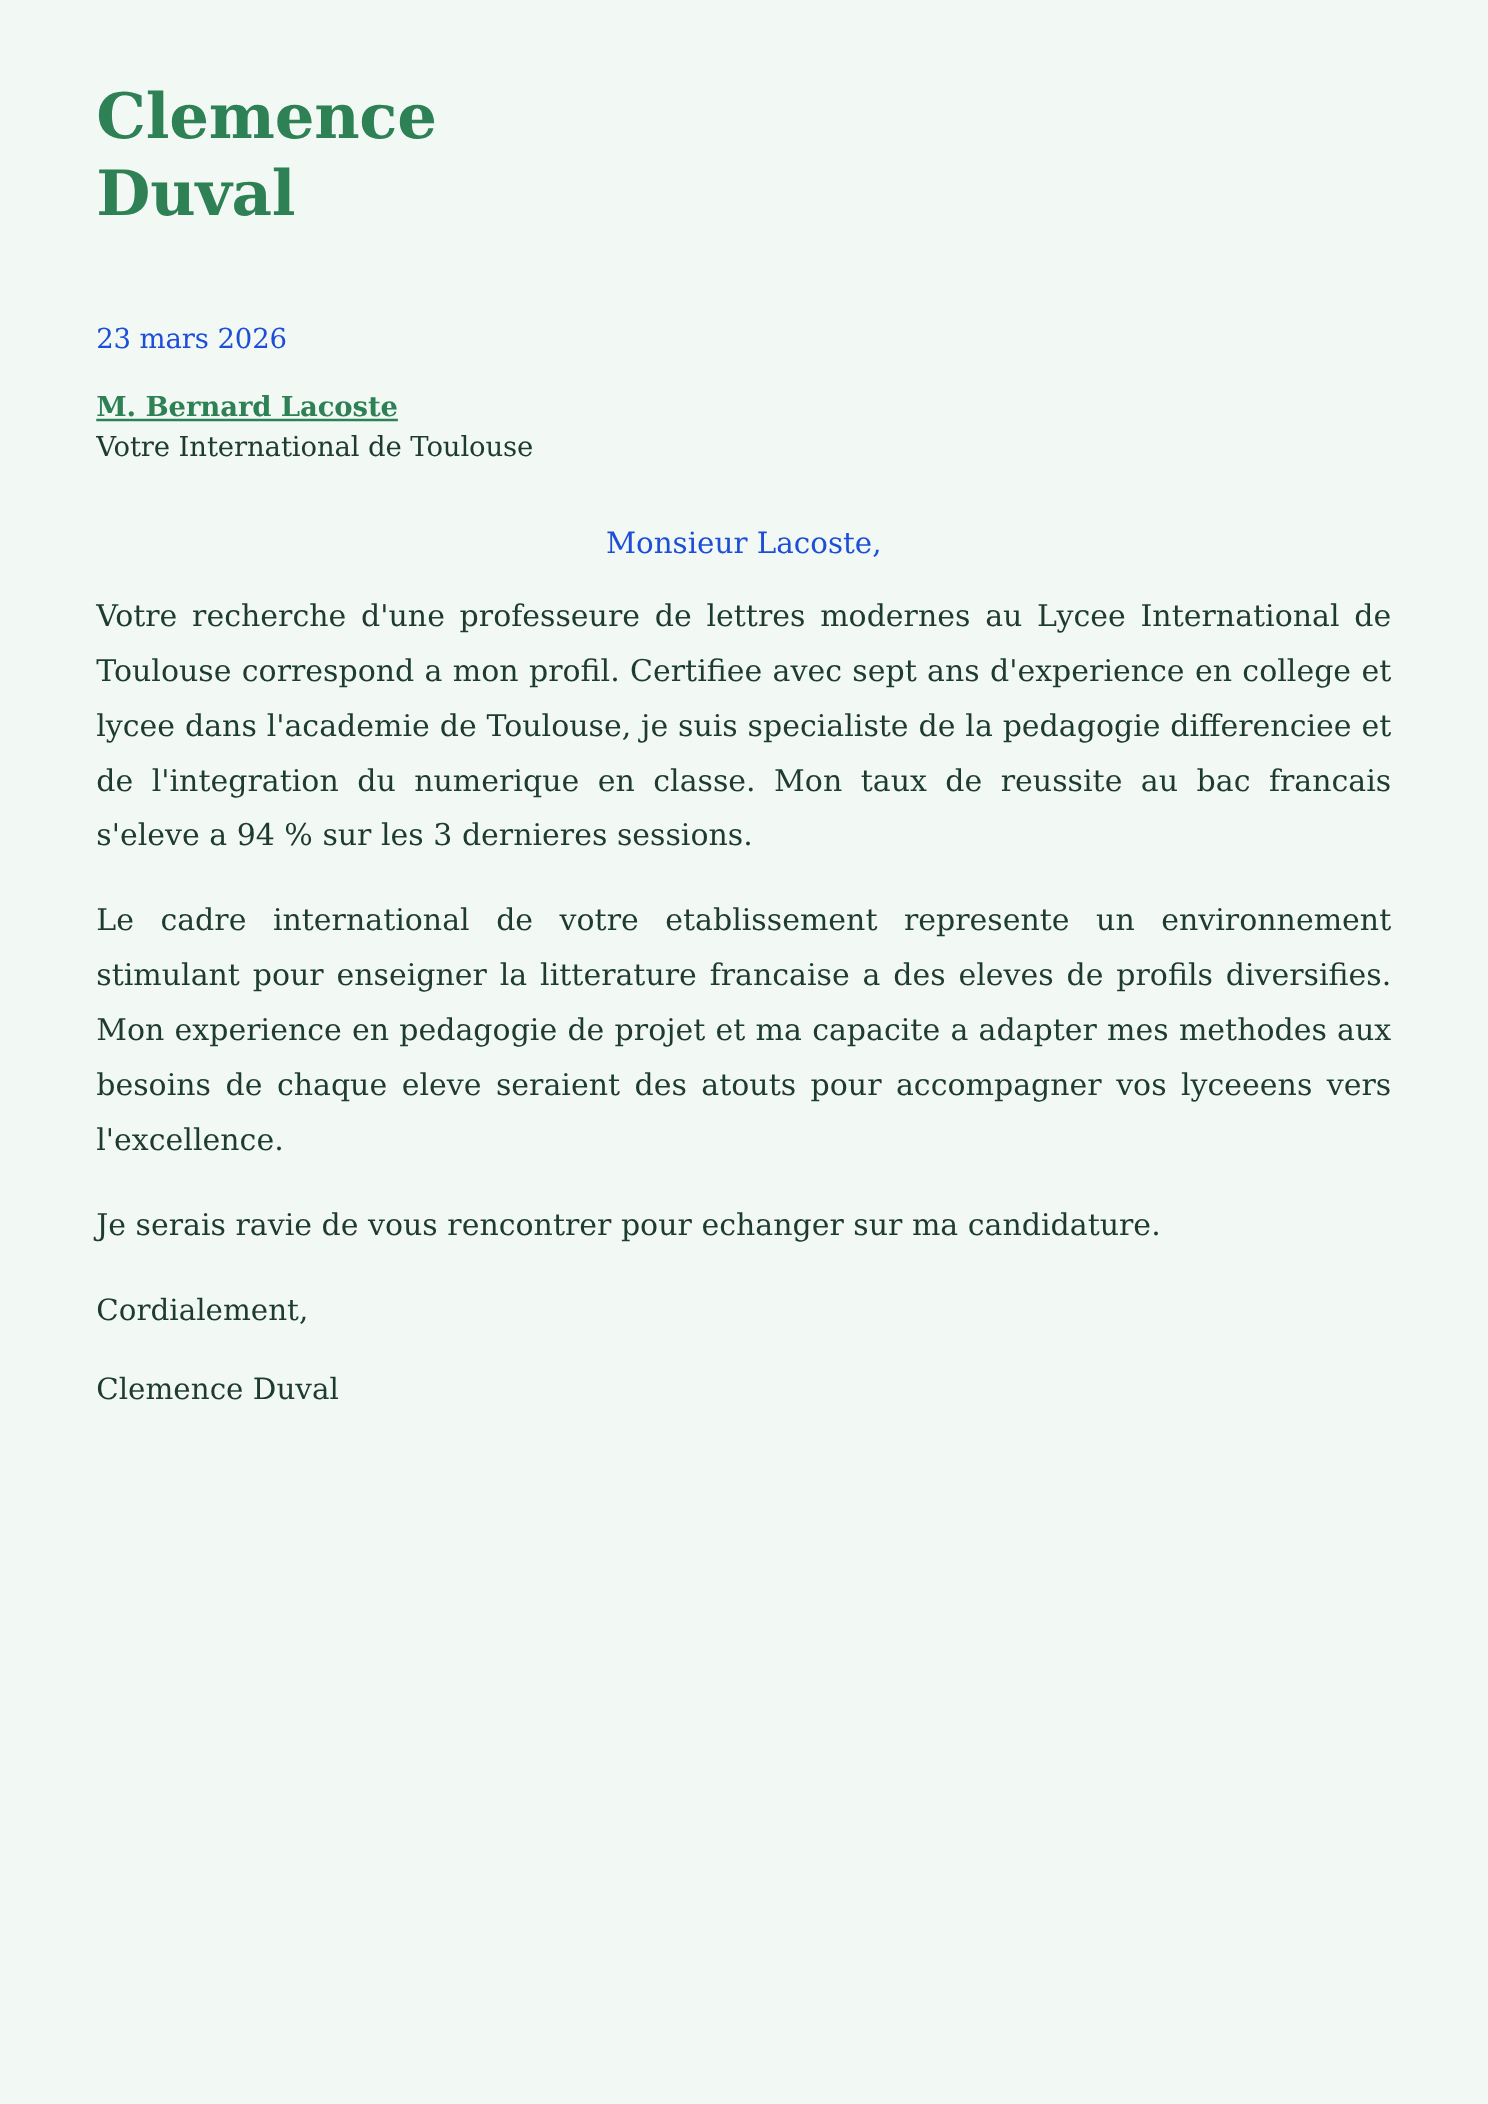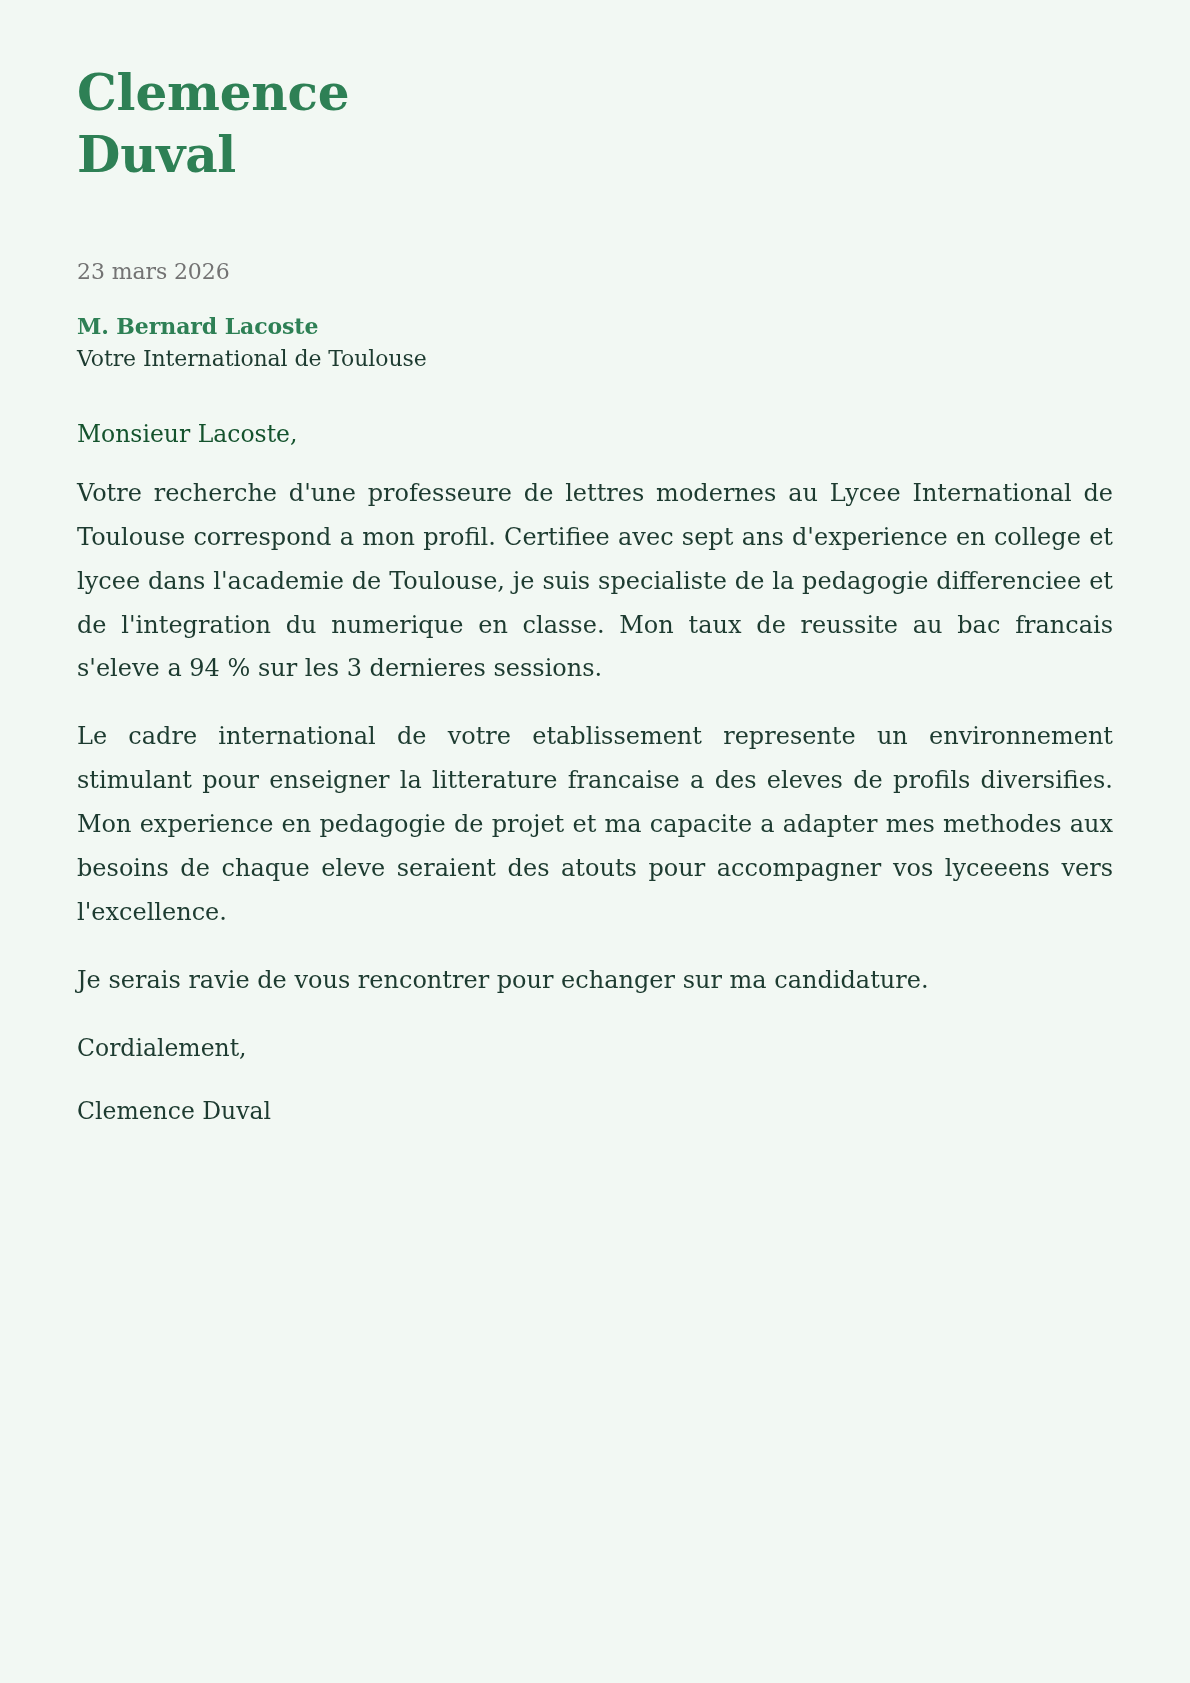--- a/index.html
+++ b/index.html
@@ -62,45 +62,47 @@
     letter-spacing: -0.1px;
   }
 
   
   .meta {
     margin-top: 72px;
   }
   .date {
     font-size: 22px;
     line-height: 1.3;
-    color: #737373;
+    color: #1d4ed8;
     letter-spacing: -0.1px;
   }
   .recipient-name {
     margin-top: 26px;
     font-size: 22px;
     font-weight: 700;
     color: #2e8055;
     letter-spacing: -0.1px;
+    text-decoration: underline;
   }
   .recipient-org {
     margin-top: 7px;
     font-size: 22px;
     color: #1d3b30;
     letter-spacing: -0.1px;
   }
 
   
   .letter {
     margin-top: 46px;
   }
   .salutation {
     font-size: 23.5px;
     line-height: 1.5;
-    color: #14532d;
+    color: #1d4ed8;
+    text-align: center;
   }
   .para {
     font-size: 24px;
     line-height: 1.83;
     color: #1d3b30;
     text-align: justify;
     margin-top: 20px;
   }
   .closing {
     font-size: 23.5px;

